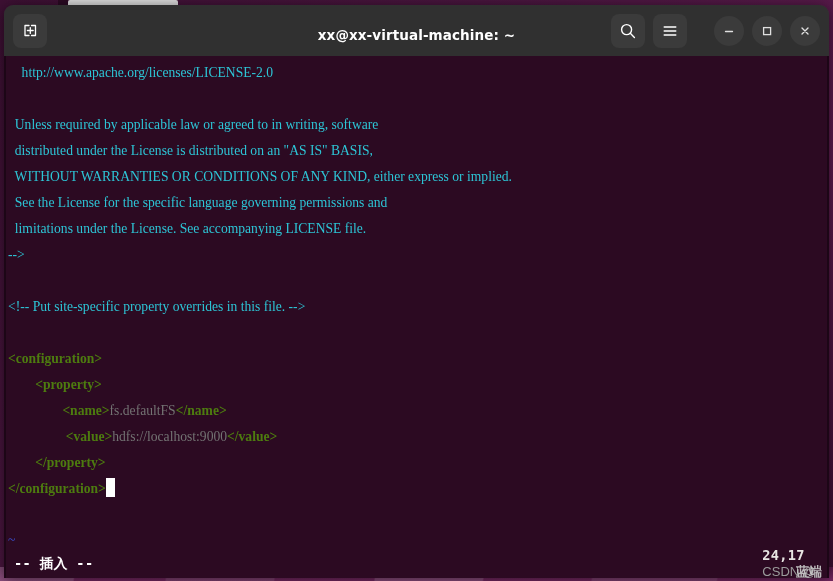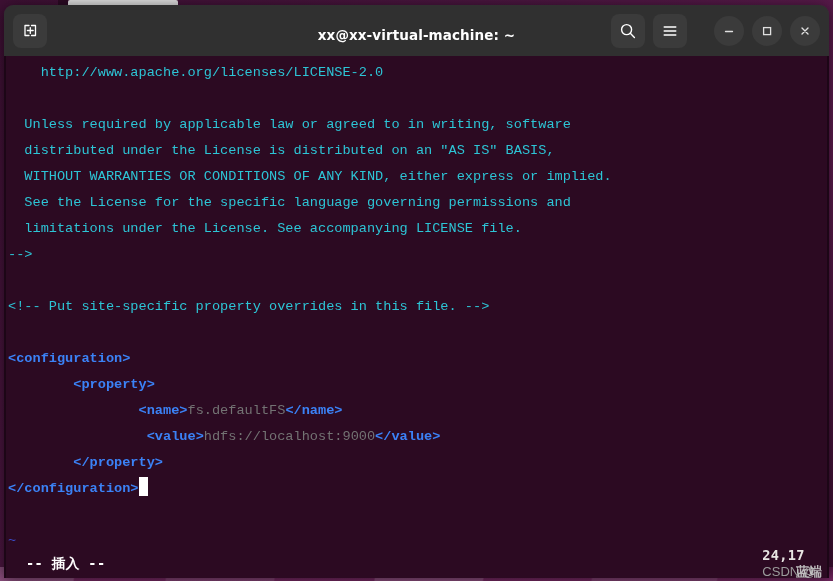--- a/index.html
+++ b/index.html
@@ -111,47 +111,47 @@
   #terminal-body {
     flex: 1 1 auto;
     background: #2c0a22;
     border-left: 2px solid #1c0616;
     border-right: 2px solid #1c0616;
     position: relative;
     overflow: hidden;
     padding: 4px 0 0 2px;
   }
   #screen {
-    font-family: Liberation Mono, monospace;
+    font-family: Liberation Serif, serif;
     font-size: 13.6px;
     line-height: 26px;
     white-space: pre;
     color: #d0cfcc;
   }
   .ln { height: 26px; }
   .cyan      { color: #2dc5d6; }
-  .cyan-b    { color: #3b82f6; font-weight: bold; }
+  .cyan-b    { color: #4d7c0f; font-weight: bold; }
   .white     { color: #737373; }
   .blue      { color: #3b4cc9; }
 
   .cursor {
     display: inline-block;
     width: 9px; height: 19px;
     background: #ffffff;
     vertical-align: -4px;
   }
 
   
   #statusline {
     position: absolute;
     left: 0; right: 0; bottom: 0;
     height: 28px;
     display: flex;
     align-items: center;
-    padding: 0 5px 0 20px;
+    padding: 0 5px 0 8px;
     font-family: "DejaVu Sans Mono", monospace;
     font-size: 13.6px;
   }
   #status-mode {
     color: #ffffff;
     font-weight: bold;
     letter-spacing: .4px;
   }
   #status-right {
     margin-left: auto;

